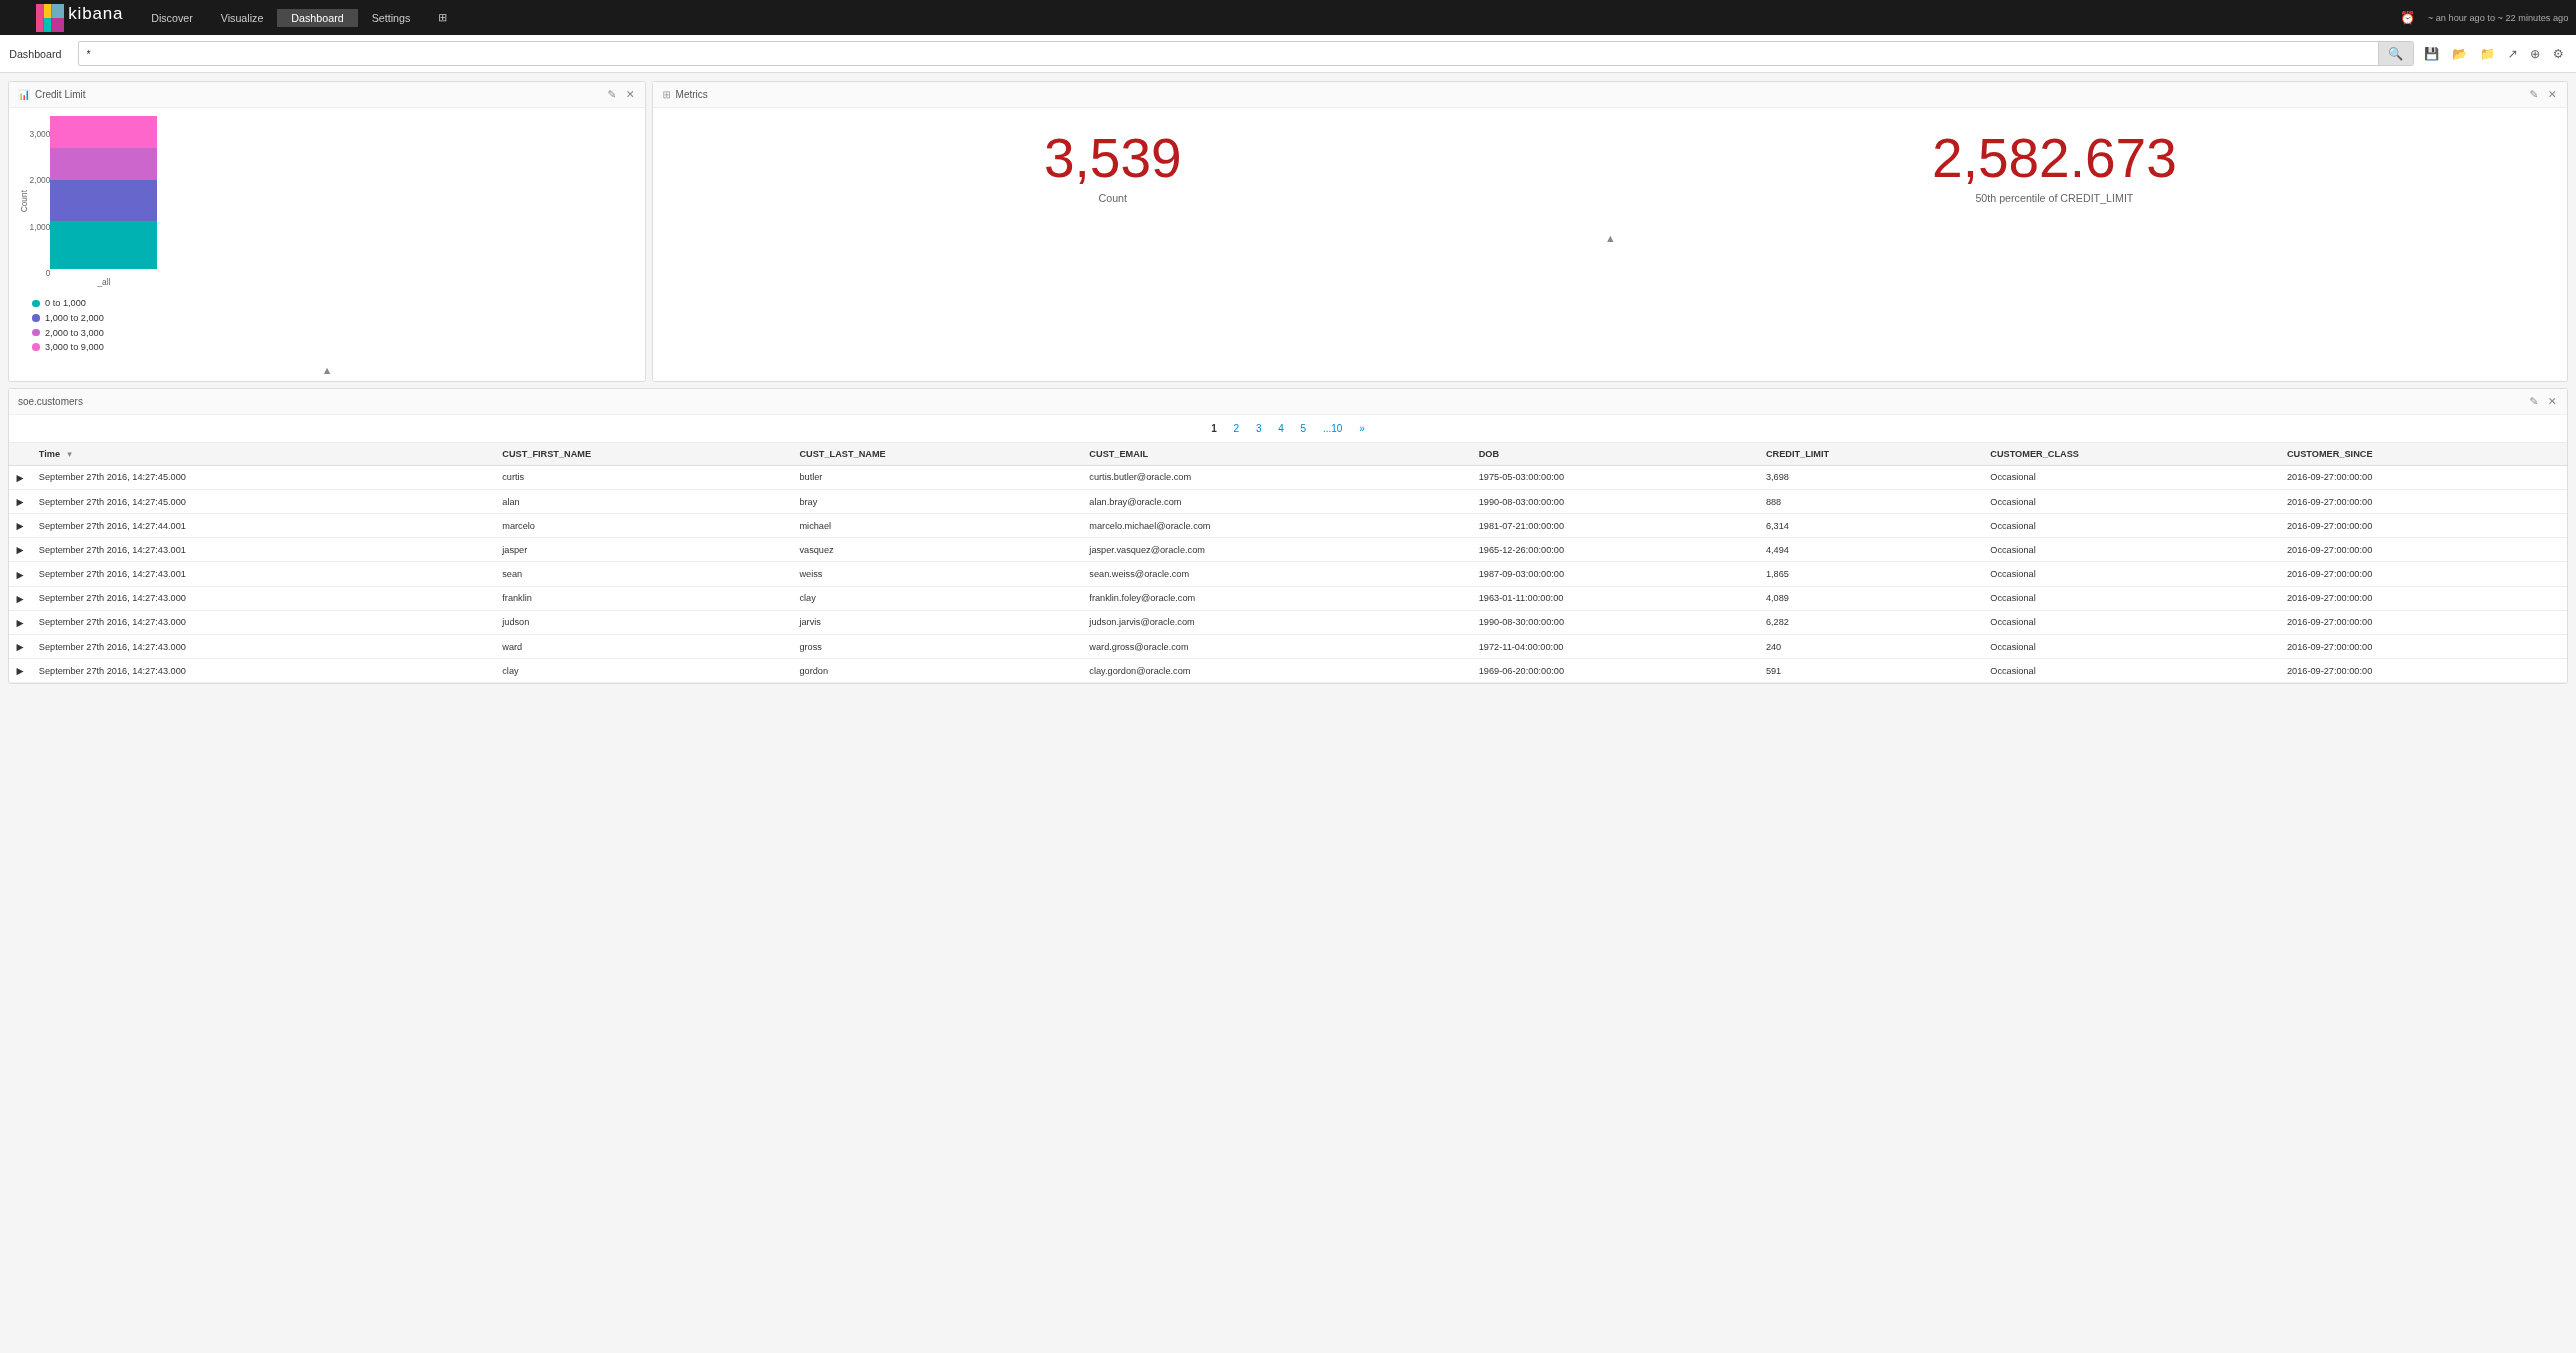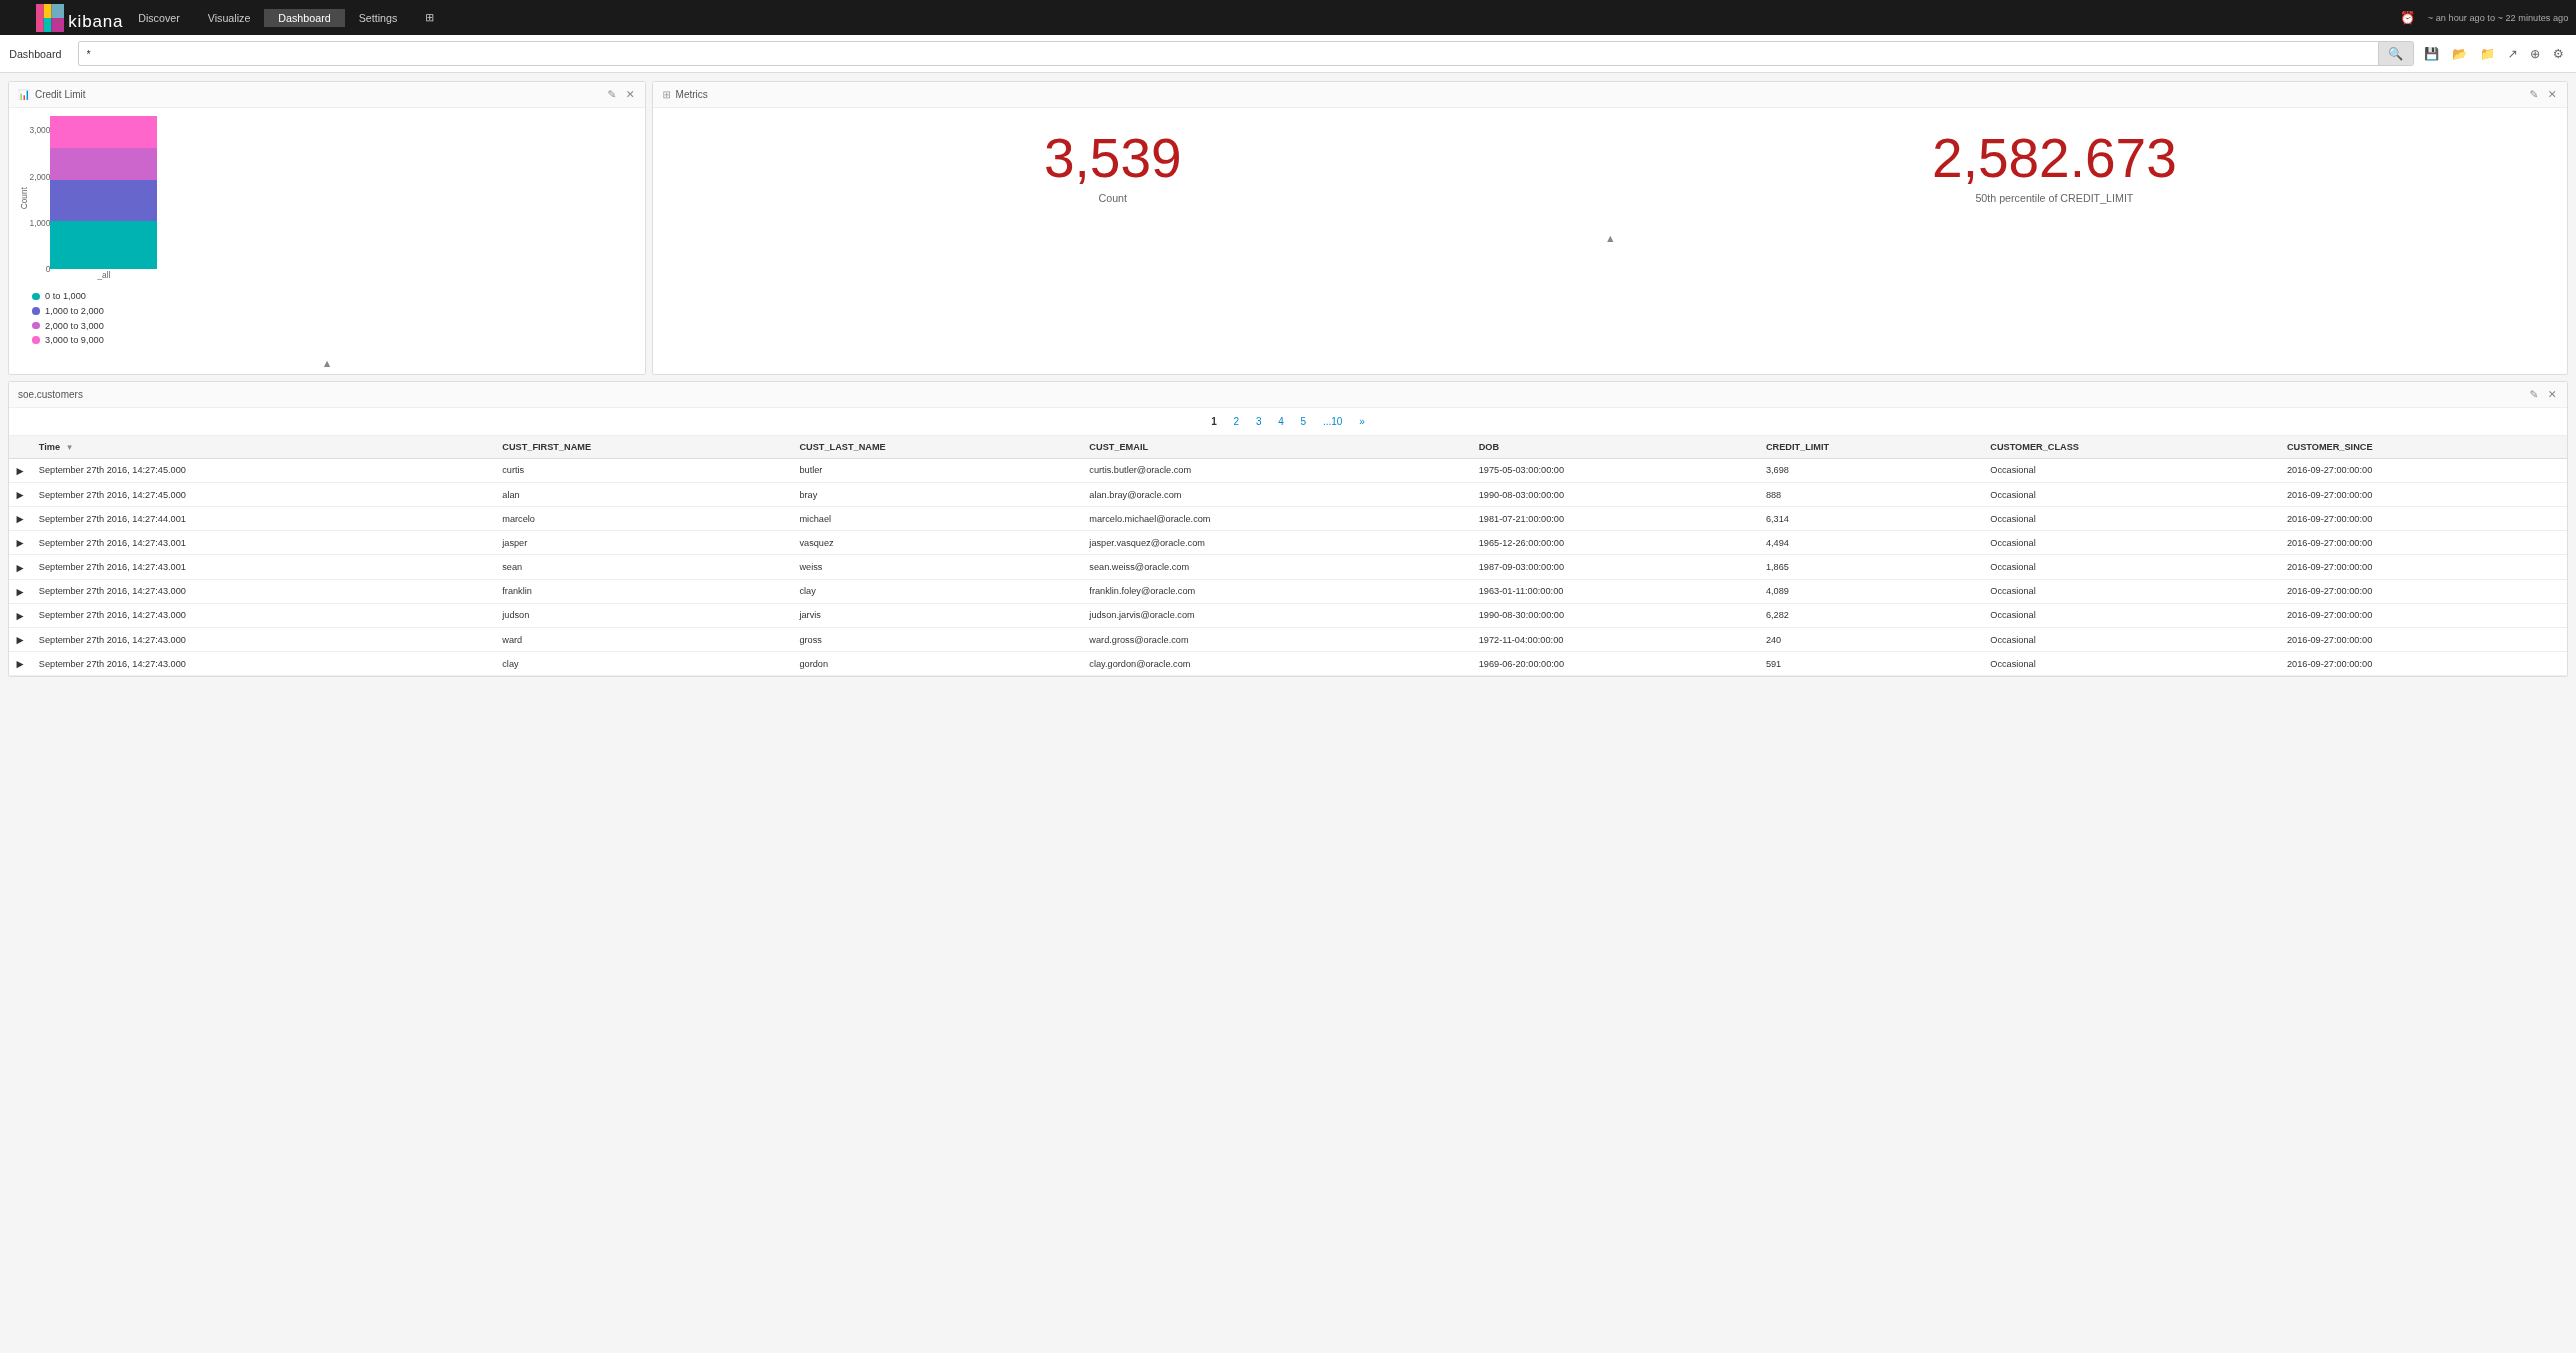--- a/index.html
+++ b/index.html
@@ -8,22 +8,22 @@
     
     .top-nav {
       background: #1a1a1a;
       display: flex;
       align-items: center;
       height: 35px;
       padding: 0 7.7px;
     }
     .kibana-logo {
       display: flex;
-      align-items: flex-end;
-      margin-right: 1px;
+      align-items: flex-start;
+      margin-right: 14px;
       padding-left: 28px;
     }
     .kibana-logo-k {
       width: 28px;
       height: 28px;
       margin-right: 4.6px;
     }
     .kibana-logo-text {
       color: white;
       font-size: 17px;
@@ -188,21 +188,21 @@
       display: flex;
       flex-direction: column;
       position: relative;
     }
     .bar-segment {
       width: 100%;
     }
     .chart-x-label {
       font-size: 8.4px;
       color: #666;
-      margin-top: 1px;
+      margin-top: 8px;
       text-align: left;
     }
     .chart-legend {
       display: flex;
       flex-direction: column;
       gap: 4.6px;
       font-size: 9.2px;
       padding-top: 3.8px;
     }
     .legend-item {

